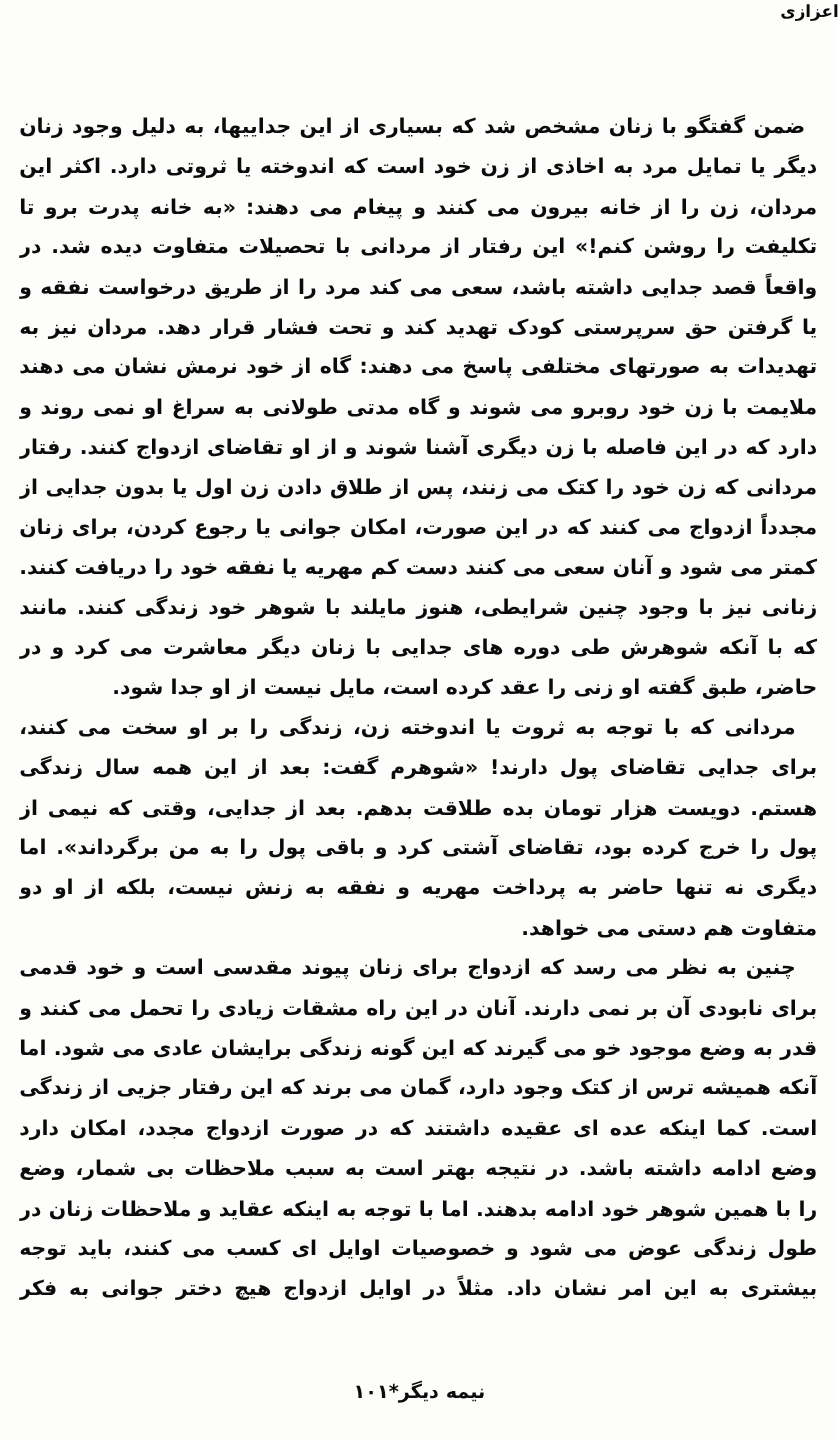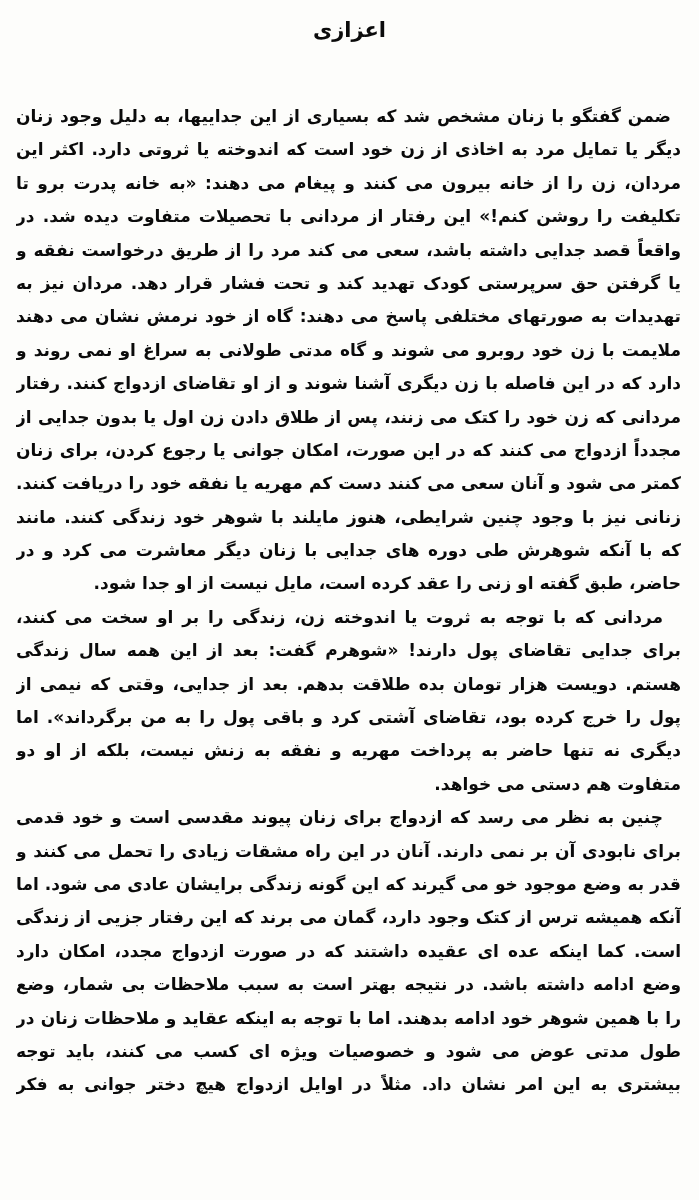--- a/index.html
+++ b/index.html
@@ -14,30 +14,30 @@
     background: #fdfdfb;
     overflow: hidden;
     direction: rtl;
     font-family: "DejaVu Sans", sans-serif;
     color: #0b0b0b;
     font-weight: 700;
     -webkit-font-smoothing: antialiased;
   }
   .running-head {
     position: absolute;
-    top: 18px;
+    top: 2px;
     left: 0;
     width: 100%;
-    text-align: center;
-    font-size: 21px;
+    text-align: right;
+    font-size: 14px;
     letter-spacing: 0.5px;
   }
   .page-body {
     position: absolute;
-    top: 100px;
+    top: 90px;
     right: 18px;
     left: 16px;
   }
   .paragraph {
     margin: 0;
     padding: 0;
   }
   .line {
     height: 33.4px;
     line-height: 33.4px;
@@ -97,18 +97,21 @@
         <div class="line endline">متفاوت هم دستی می خواهد.</div>
       </div>
       <div class="paragraph p2">
         <div class="line">چنین به نظر می رسد که ازدواج برای زنان پیوند مقدسی است و خود قدمی</div>
         <div class="line">برای نابودی آن بر نمی دارند. آنان در این راه مشقات زیادی را تحمل می کنند و آن</div>
         <div class="line">قدر به وضع موجود خو می گیرند که این گونه زندگی برایشان عادی می شود. اما با</div>
         <div class="line">آنکه همیشه ترس از کتک وجود دارد، گمان می برند که این رفتار جزیی از زندگی</div>
         <div class="line">است. کما اینکه عده ای عقیده داشتند که در صورت ازدواج مجدد، امکان دارد همین</div>
         <div class="line">وضع ادامه داشته باشد. در نتیجه بهتر است به سبب ملاحظات بی شمار، وضع فعلی</div>
         <div class="line">را با همین شوهر خود ادامه بدهند. اما با توجه به اینکه عقاید و ملاحظات زنان در</div>
-        <div class="line">طول مدتی عوض می شود و خصوصیات ویژه ای کسب می کنند، باید توجه</div>
+        <div class="line">طول زندگی عوض می شود و خصوصیات اوایل ای کسب می کنند، باید توجه</div>
         <div class="line">بیشتری به این امر نشان داد. مثلاً در اوایل ازدواج هیچ دختر جوانی به فکر جدایی</div>
       </div>
     </div>
 
+  <div class="page-footer">
+    <span>نیمه دیگر*۱۰۱</span>
+  </div>
 </div>
 
 </body></html>

